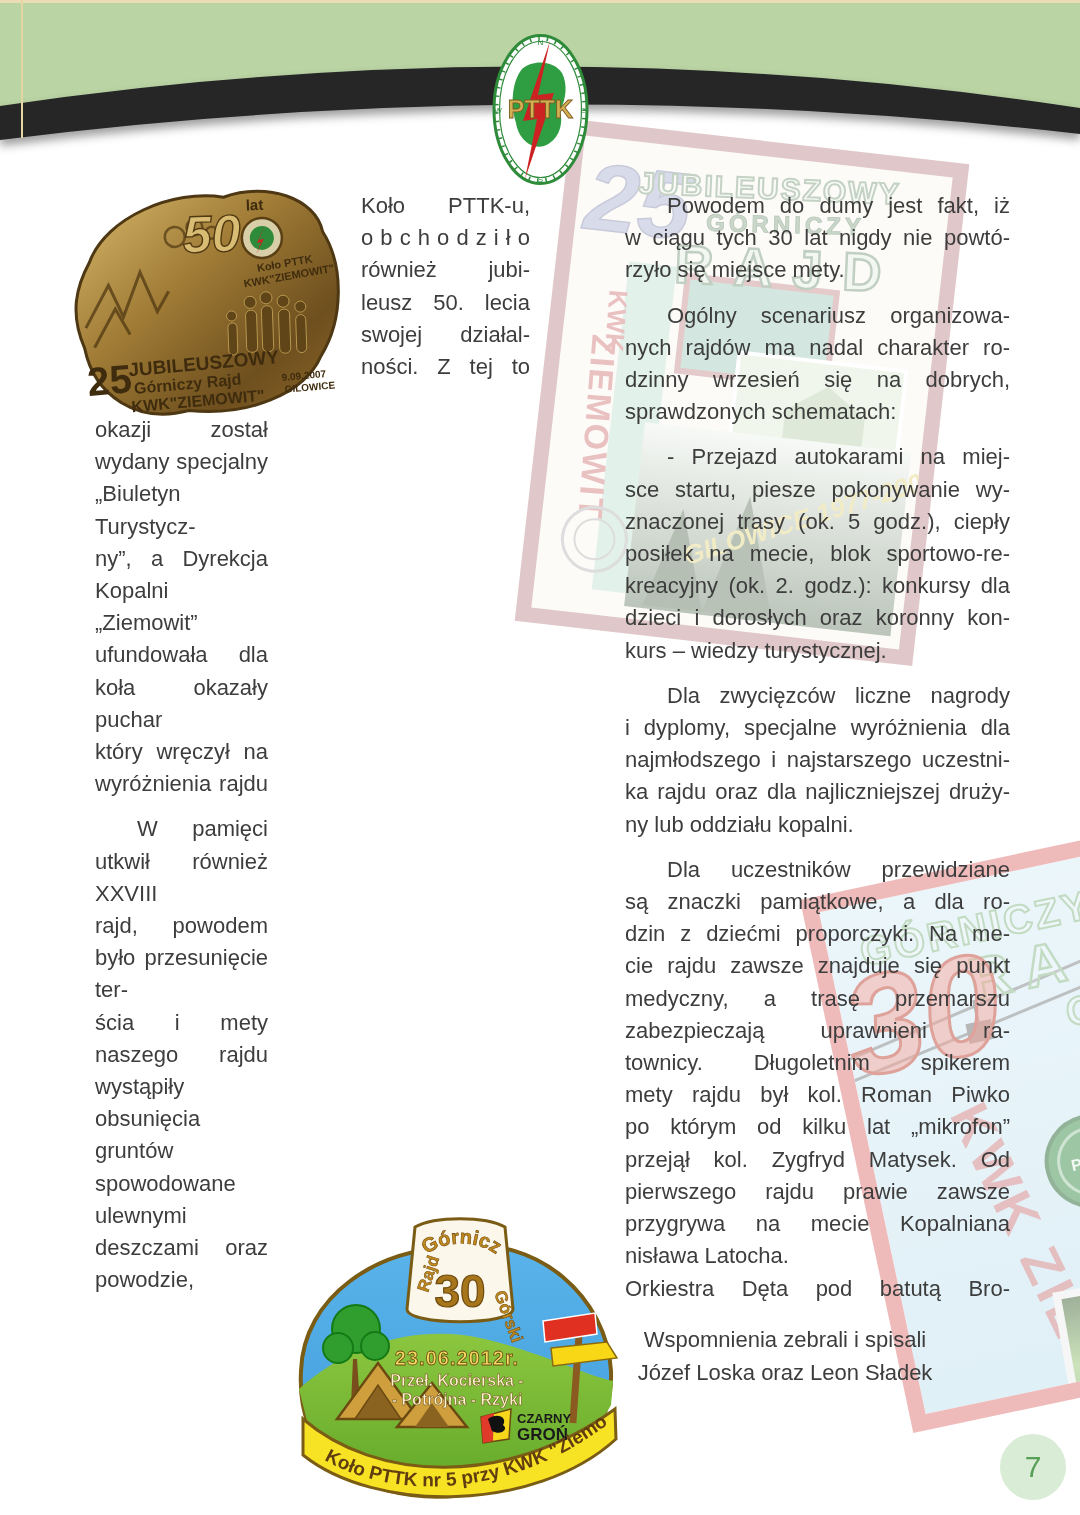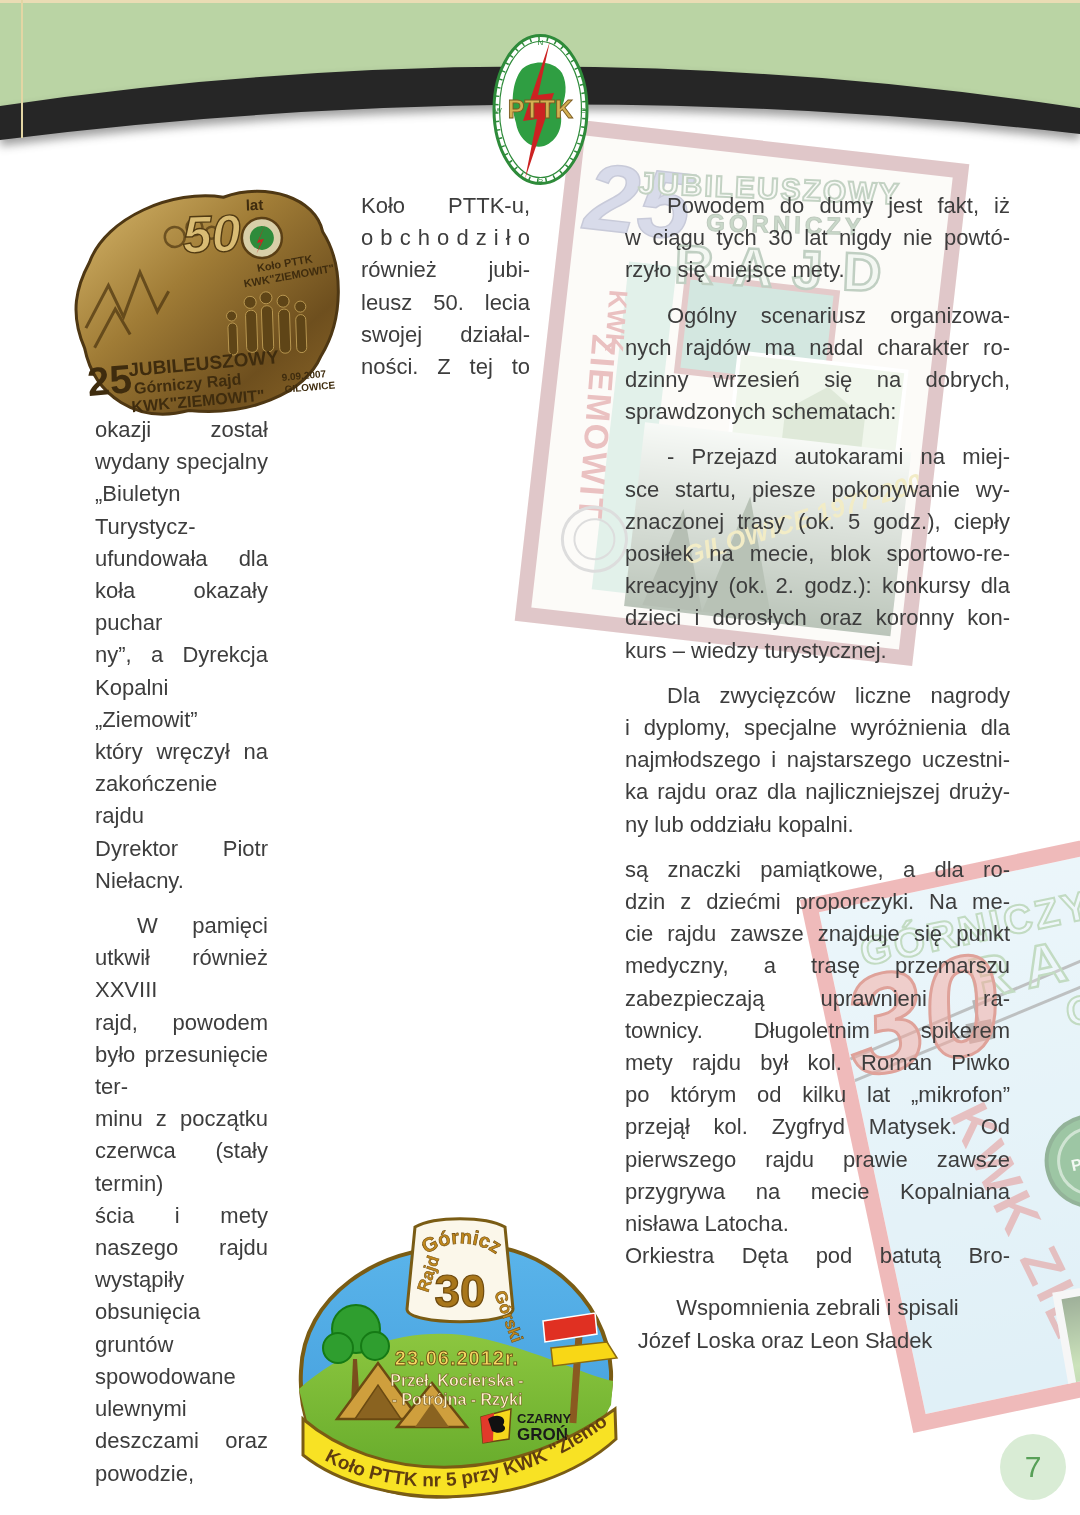--- a/index.html
+++ b/index.html
@@ -263,29 +263,27 @@
 
 <div class="par">
       <div class="line">Koło PTTK-u,</div>
       <div class="line">o b c h o d z i ł o</div>
       <div class="line">również jubi-</div>
       <div class="line">leusz 50. lecia</div>
       <div class="line">swojej działal-</div>
       <div class="line">ności. Z tej to</div>
       <div class="line">okazji został</div>
       <div class="line">wydany specjalny „Biuletyn Turystycz-</div>
+      <div class="line">ny”, a Dyrekcja Kopalni „Ziemowit”</div>
       <div class="line">ufundowała dla koła okazały puchar</div>
-      <div class="line">ny”, a Dyrekcja Kopalni „Ziemowit”</div>
-      <div class="line">który wręczył na zakończenie rajdu</div>
-      <div class="line last">Dyrektor Piotr Niełacny.</div>
+      <div class="line">który wręczył na wyróżnienia rajdu</div>
     </div>
     <div class="par">
       <div class="line ind">W pamięci utkwił również XXVIII</div>
       <div class="line">rajd, powodem było przesunięcie ter-</div>
-      <div class="line">minu z początku czerwca (stały termin)</div>
       <div class="line">ścia i mety naszego rajdu wystąpiły</div>
       <div class="line">obsunięcia gruntów spowodowane</div>
       <div class="line">ulewnymi deszczami oraz powodzie,</div>
     </div>
   </div>
 
 <div id="col-right" class="col">
   <div id="right-spacer"></div>
 
 <div class="par">
@@ -309,20 +307,21 @@
       <div class="line last">kurs – wiedzy turystycznej.</div>
     </div>
     <div class="par">
       <div class="line ind">Dla zwycięzców liczne nagrody</div>
       <div class="line">i dyplomy, specjalne wyróżnienia dla</div>
       <div class="line">najmłodszego i najstarszego uczestni-</div>
       <div class="line">ka rajdu oraz dla najliczniejszej druży-</div>
       <div class="line last">ny lub oddziału  kopalni.</div>
     </div>
     <div class="par">
+      <div class="line ind">Dla uczestników przewidziane</div>
       <div class="line">są znaczki pamiątkowe, a dla ro-</div>
       <div class="line">dzin z dziećmi proporczyki. Na me-</div>
       <div class="line">cie  rajdu zawsze znajduje się punkt</div>
       <div class="line">medyczny, a trasę przemarszu</div>
       <div class="line">zabezpieczają uprawnieni ra-</div>
       <div class="line">townicy.  Długoletnim spikerem</div>
       <div class="line">mety rajdu był kol. Roman Piwko</div>
       <div class="line">po którym od kilku lat „mikrofon”</div>
       <div class="line">przejął kol. Zygfryd Matysek. Od</div>
       <div class="line">pierwszego rajdu prawie zawsze</div>

